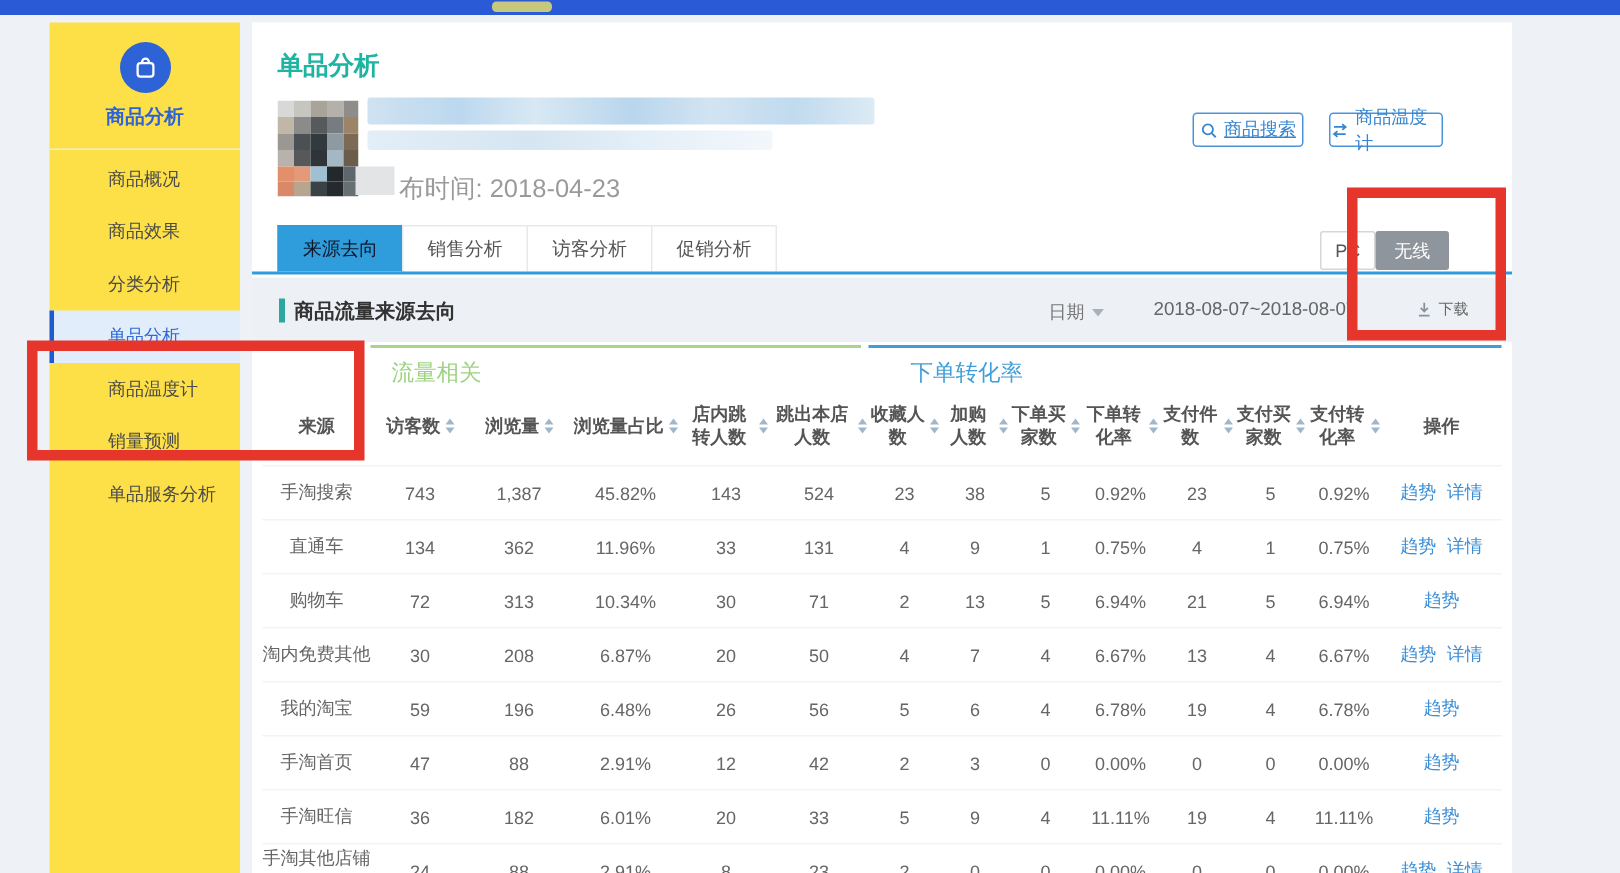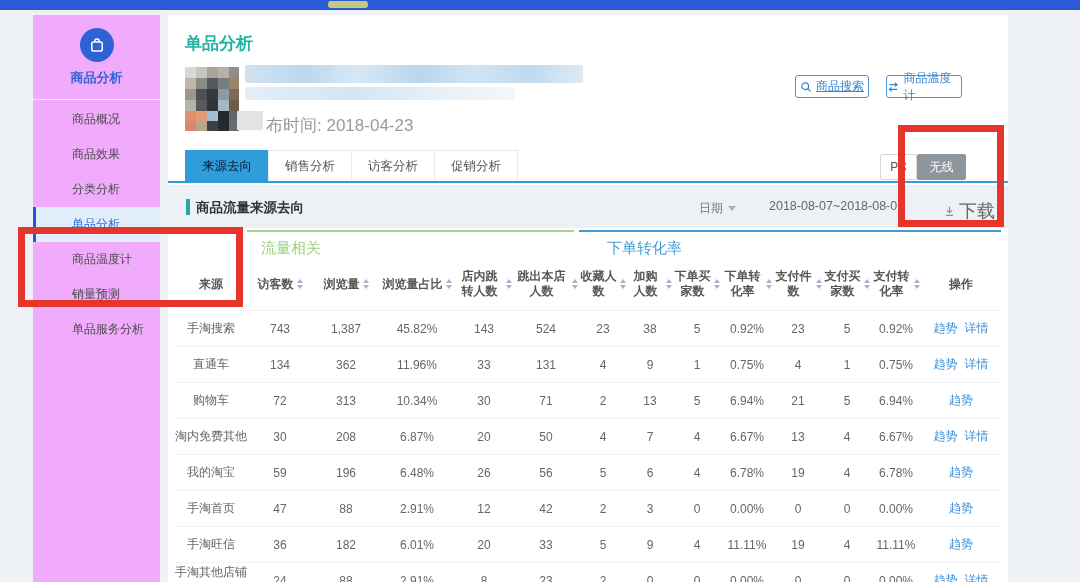--- a/index.html
+++ b/index.html
@@ -4,21 +4,21 @@
 <style>
   * { margin:0; padding:0; box-sizing:border-box; }
   body { font-family:"Liberation Sans", sans-serif; background:#eef1f5; }
   .page { position:relative; width:1080px; height:582px; background:#eef1f5; overflow:hidden; }
 
   
   .topbar { position:absolute; left:0; top:0; width:1080px; height:10px; background:#2b5ad6; }
   .tab-pill { position:absolute; left:328px; top:1px; width:40px; height:7px; background:#c6c87e; border-radius:3px; }
 
   
-  .sidebar { position:absolute; left:33px; top:15px; width:127px; height:567px; background:#f0abfc; }
+  .sidebar { position:absolute; left:33px; top:15px; width:127px; height:567px; background:#fde047; }
   .side-head { padding-top:13px; text-align:center; }
   .icon-circle { width:34px; height:34px; border-radius:50%; background:#2e63d8; margin:0 auto; display:flex; align-items:center; justify-content:center; }
   .side-title { color:#2e63d8; font-size:13px; font-weight:bold; margin-top:7px; }
   .side-divider { border-bottom:1px solid #ececec; margin-top:12px; }
   .side-menu { padding-top:2px; }
   .menu-item { position:relative; height:35px; line-height:35px; padding-left:39px; font-size:12px; color:#4a4a4a; cursor:pointer; white-space:nowrap; }
   .menu-item.active { background:#e2edfb; color:#2e6bd5; }
   .active-bar { position:absolute; left:0; top:0; width:3px; height:35px; background:#1d5bce; }
 
   
@@ -52,21 +52,21 @@
   .dev-btn.selected { width:49px; background:#8f959c; border:1px solid #8f959c; color:#fff; }
 
   
   .section-bar { position:absolute; left:0; top:170px; width:840px; height:43px; background:#edf1f5; }
   .sec-marker { position:absolute; left:18px; top:14px; width:4px; height:16px; background:#2aa79f; }
   .sec-title { position:absolute; left:28px; top:14px; font-size:13.5px; font-weight:bold; color:#333; }
   .date-label { position:absolute; left:531px; top:15px; font-size:12px; color:#777; cursor:pointer; }
   .caret-down { display:inline-block; width:0; height:0; border-left:4px solid transparent; border-right:4px solid transparent;
     border-top:5px solid #aab0b6; margin-left:5px; vertical-align:1px; }
   .date-range { position:absolute; left:601px; top:14px; font-size:12.5px; color:#666; cursor:pointer; }
-  .download { position:absolute; left:776px; top:14px; font-size:18px; color:#666; cursor:pointer; display:flex; align-items:center; gap:4px; }
+  .download { position:absolute; left:776px; top:14px; font-size:10px; color:#666; cursor:pointer; display:flex; align-items:center; gap:4px; }
 
   
   .table { position:absolute; left:7px; top:215px; width:826px; }
   .grid-row { display:grid; grid-template-columns:72px 66px 66px 76px 58px 66px 48px 46px 48px 52px 50px 48px 50px 80px; }
   .group-row { height:34px; }
   .group-cell { display:flex; align-items:center; font-size:15px; }
   .group-flow { grid-column:2/7; border-top:2px solid #a9d48d; color:#9ed283; padding-left:14px; margin-right:5px; }
   .group-conv { grid-column:7/15; border-top:2px solid #3f9ed8; color:#3f9ed8; padding-left:28px; }
   .head-row { min-height:46px; }
   .head-cell { display:flex; align-items:center; justify-content:center; text-align:center; font-size:12px; font-weight:bold;

